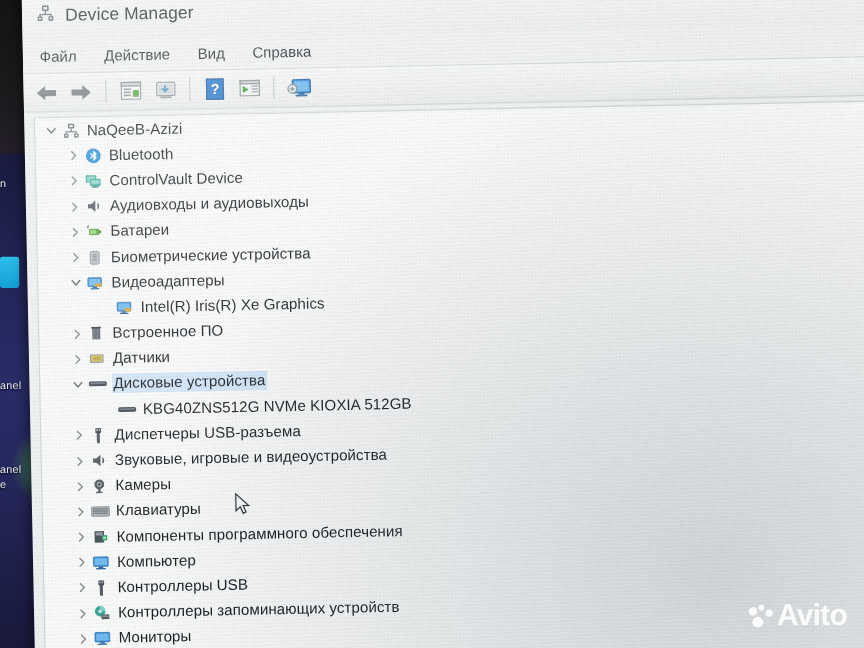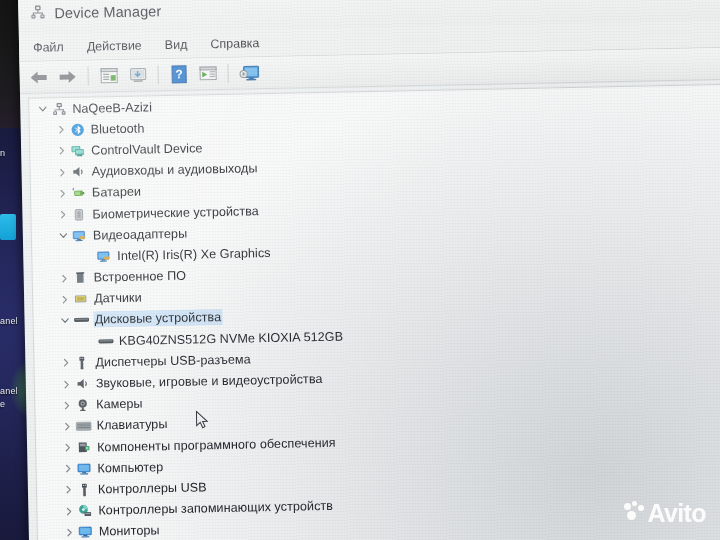--- a/index.html
+++ b/index.html
@@ -179,21 +179,21 @@
     width: 13px; height: 19px;
     z-index: 35;
     pointer-events: none;
   }
 
   
   #avito {
     position: absolute;
     right: 14px; bottom: 14px;
     z-index: 60;
-    display: flex; align-items: flex-start; gap: 1px;
+    display: flex; align-items: center; gap: 1px;
     opacity: .92;
   }
   #avito-dots { position: relative; width: 22px; height: 20px; }
   #avito-dots i {
     position: absolute;
     background: #ffffff;
     border-radius: 50%;
     display: block;
   }
   #avito-text {

